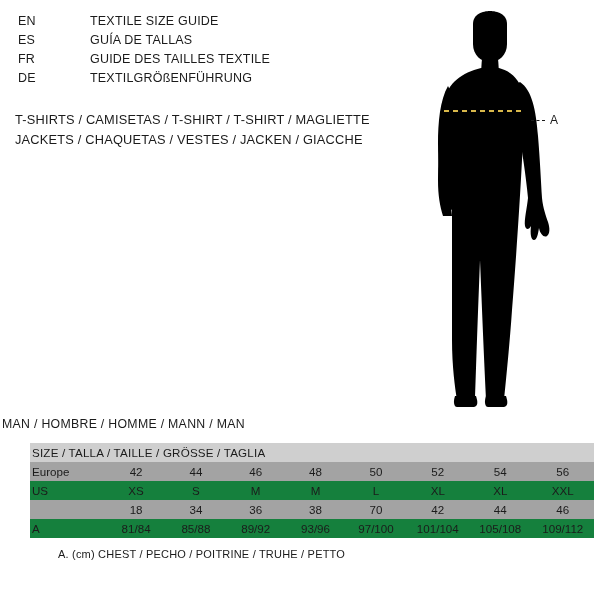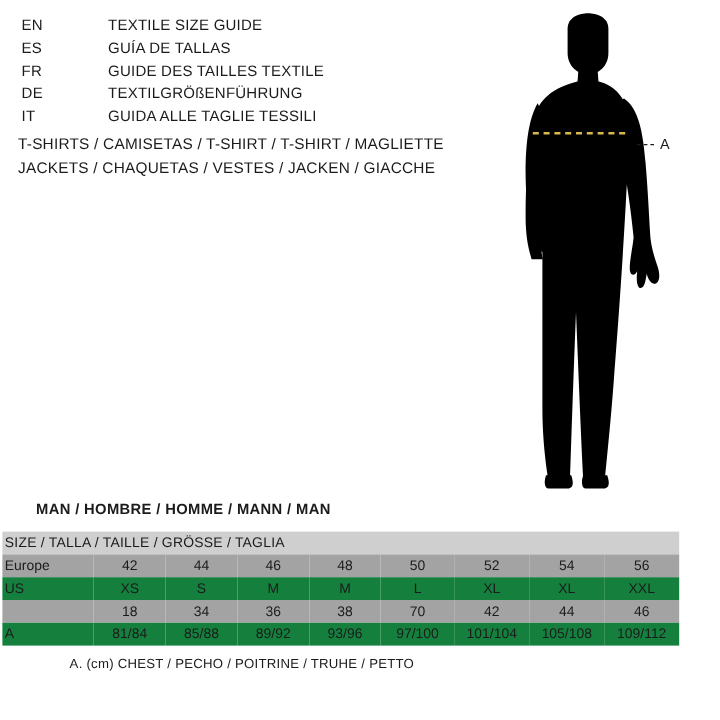--- a/index.html
+++ b/index.html
@@ -84,32 +84,32 @@
     position: absolute;
     left: 131px;
     top: 110px;
     width: 14px;
     border-top: 1px dashed #1b1b1b;
   }
 
   
   .man-title {
     position: absolute;
-    left: 30px;
+    left: 2px;
     top: 417px;
     font-size: 12.3px;
-    font-weight: bold;
+    font-weight: normal;
     letter-spacing: 0.3px;
     color: #1b1b1b;
     white-space: nowrap;
   }
 
   table.size-table {
     position: absolute;
-    left: 2px;
+    left: 30px;
     top: 443px;
     width: 564px;
     border-collapse: collapse;
     font-size: 11.6px;
     color: #1b1b1b;
   }
   table.size-table td {
     padding: 0;
     height: 19px;
     vertical-align: middle;
@@ -163,24 +163,20 @@
       <span class="lang-code">ES</span>
       <span class="lang-text">GUÍA DE TALLAS</span>
     </div>
     <div class="lang-row">
       <span class="lang-code">FR</span>
       <span class="lang-text">GUIDE DES TAILLES TEXTILE</span>
     </div>
     <div class="lang-row">
       <span class="lang-code">DE</span>
       <span class="lang-text">TEXTILGRÖßENFÜHRUNG</span>
-    </div>
-    <div class="lang-row">
-      <span class="lang-code">IT</span>
-      <span class="lang-text">GUIDA ALLE TAGLIE TESSILI</span>
     </div>
   </div>
 
   <div class="cat-block">
     <div class="cat-line">T-SHIRTS / CAMISETAS / T-SHIRT / T-SHIRT / MAGLIETTE</div>
     <div class="cat-line">JACKETS / CHAQUETAS / VESTES / JACKEN / GIACCHE</div>
   </div>
 
   <div class="figure-wrap">
     <svg width="200" height="400" viewBox="0 0 200 400" xmlns="http://www.w3.org/2000/svg" aria-hidden="true">

